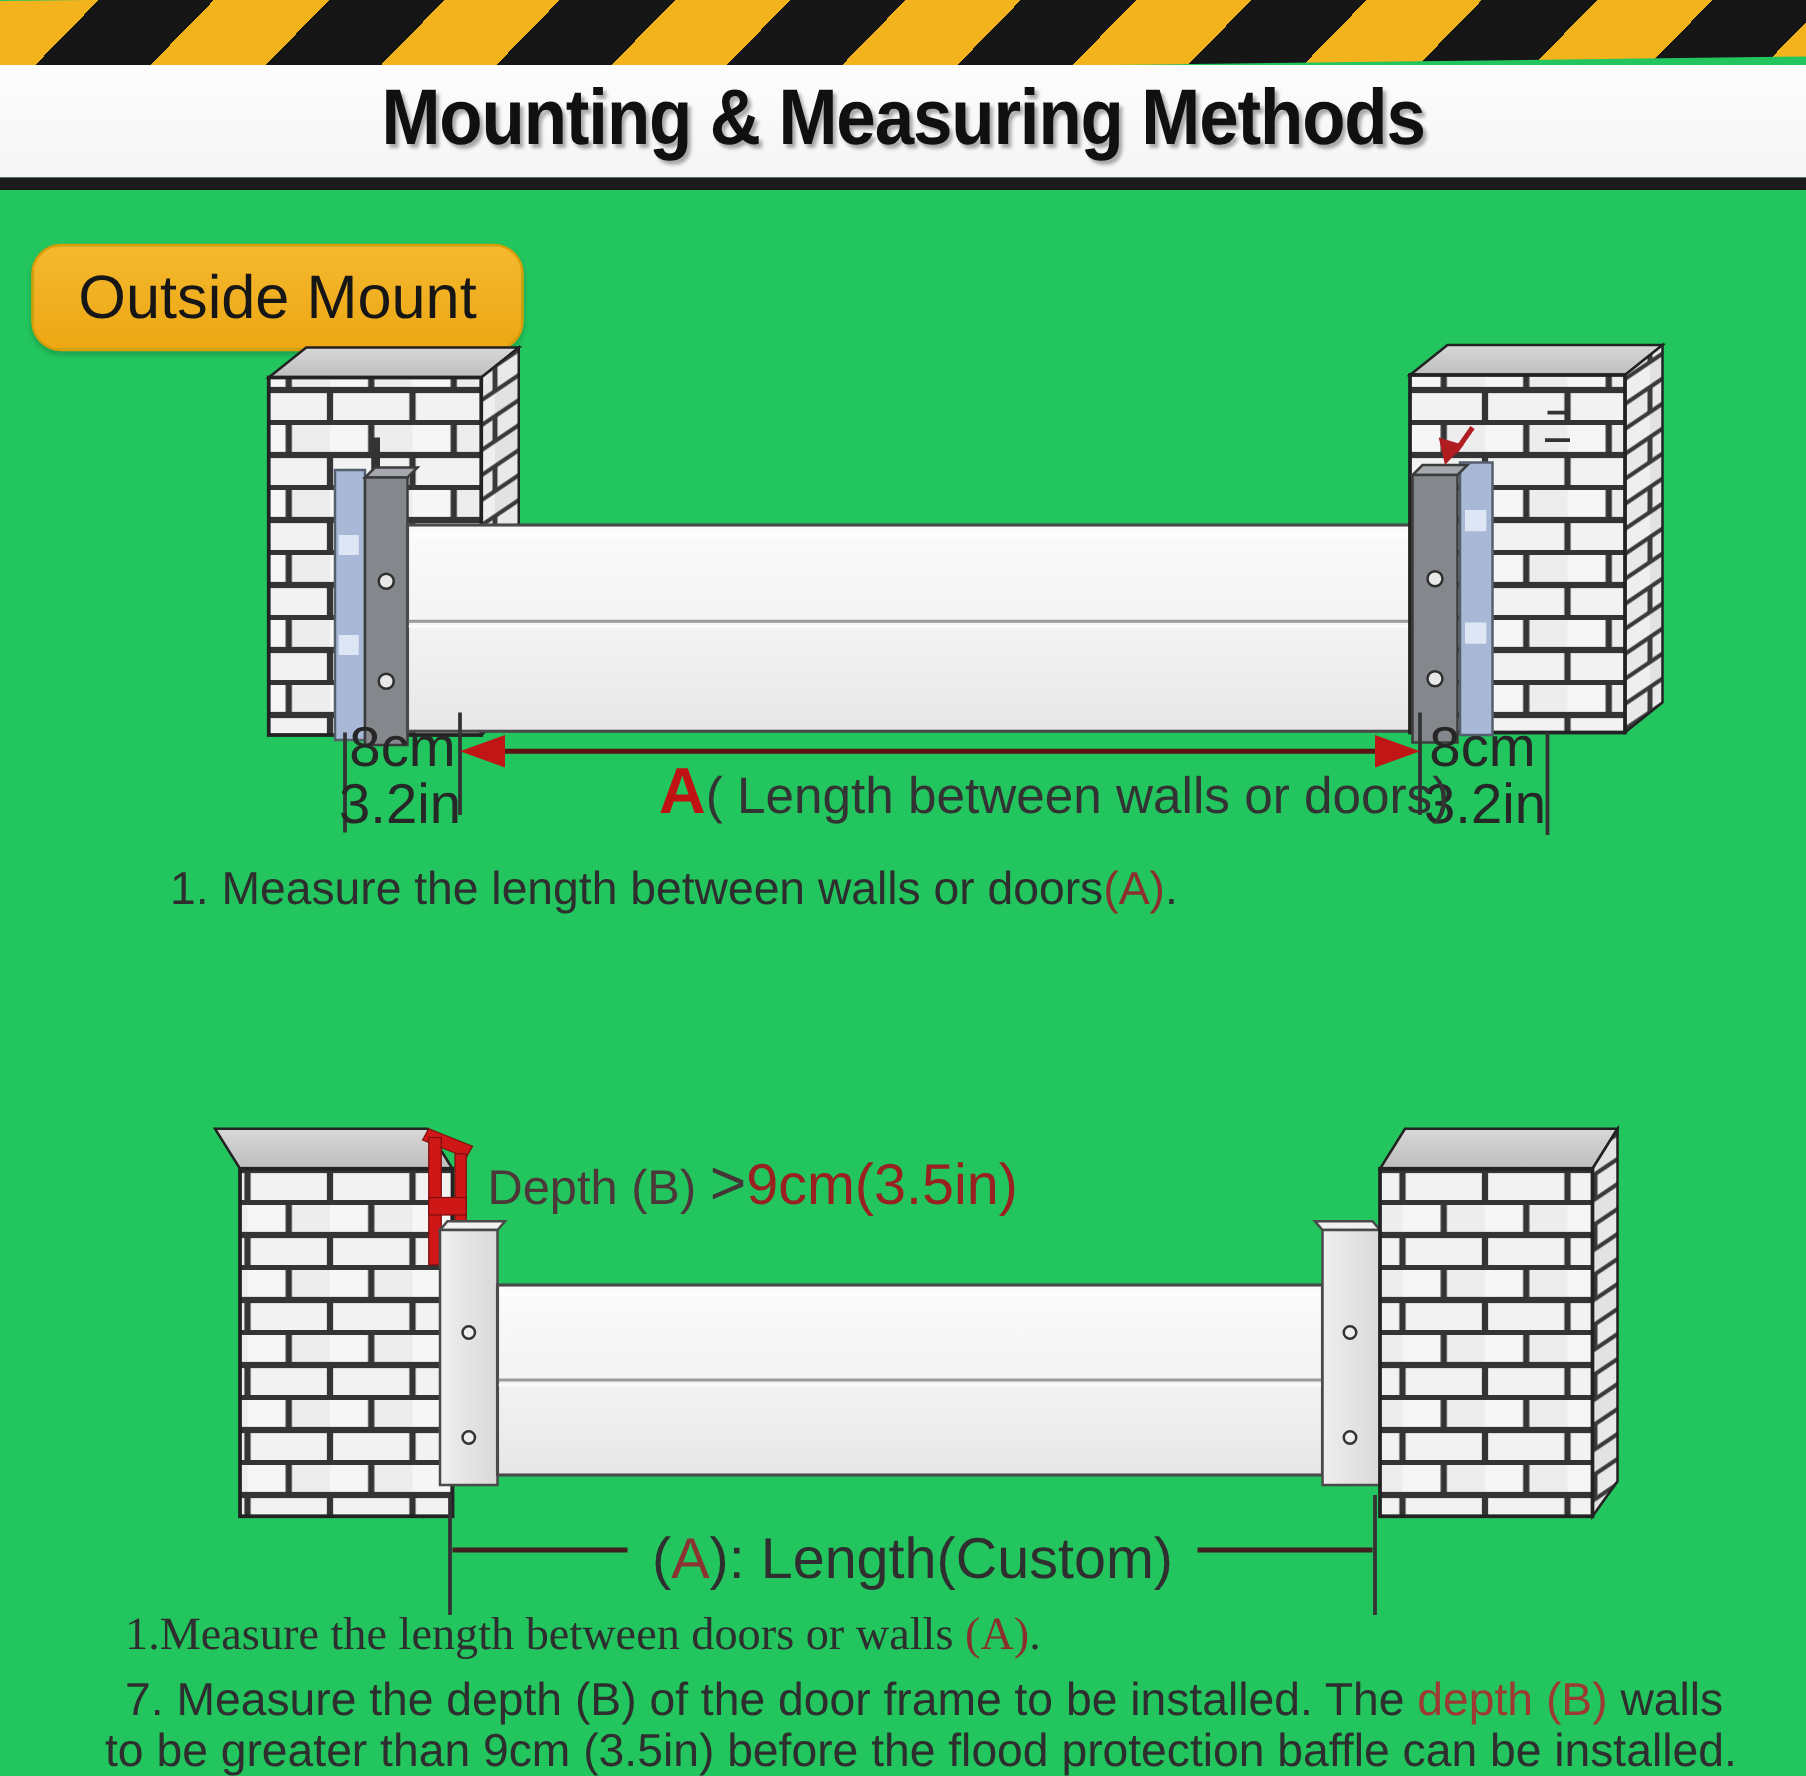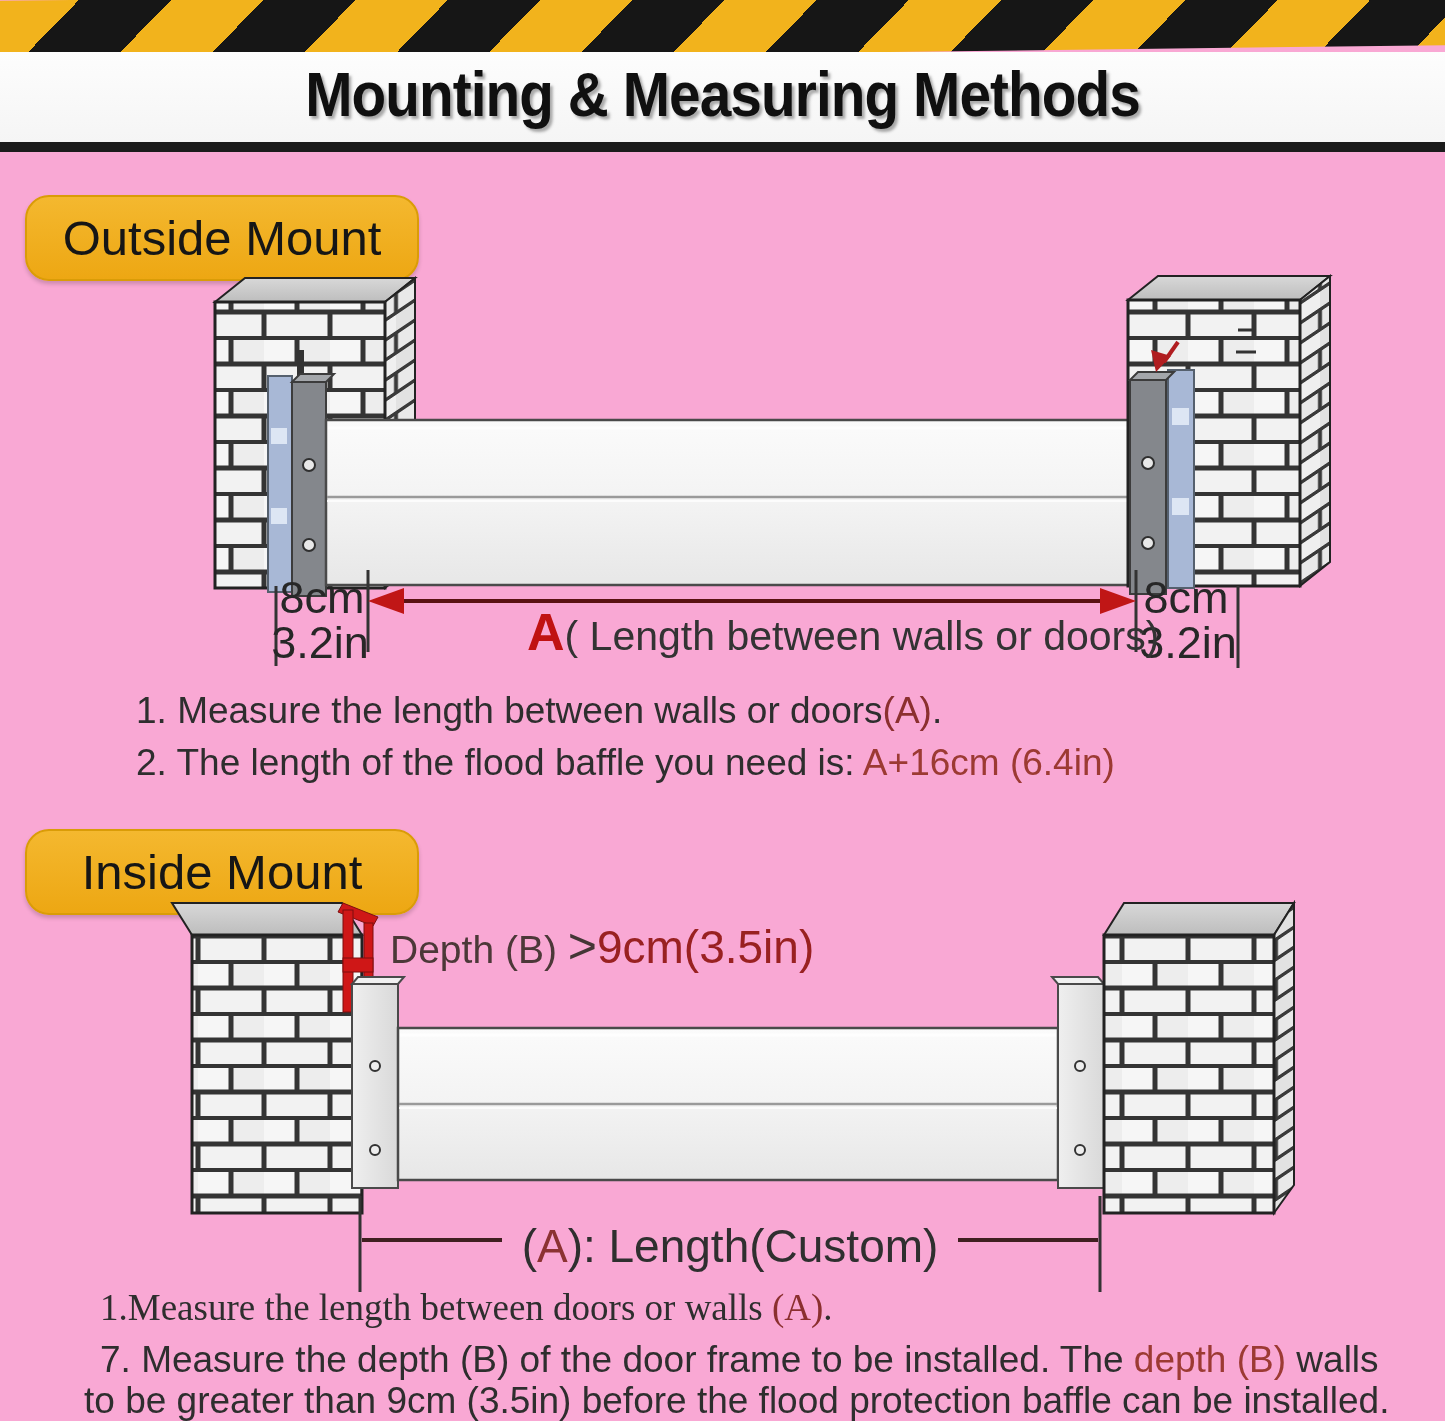--- a/index.html
+++ b/index.html
@@ -1,16 +1,16 @@
 <!DOCTYPE html>
 <html><head>
 <meta charset="utf-8">
 <style>
   html,body{margin:0;padding:0;background:#ffffff;}
-  #page{position:relative;width:1445px;height:1421px;background:#f9a8d4;overflow:hidden;
+  #page{position:relative;width:1445px;height:1421px;background:#22c55e;overflow:hidden;
         font-family:"Liberation Sans",sans-serif;}
 
   
   .stripe-band{position:absolute;left:-14px;top:-8px;width:1480px;height:62px;
     transform:rotate(-0.7deg);
     background:repeating-linear-gradient(135deg,#f2b31c 0 66px,#161616 66px 132px);}
   .title-band{position:absolute;left:0;top:52px;width:100%;height:90px;
     background:linear-gradient(#fdfdfd,#f5f5f5);}
   .page-title{position:absolute;left:0;top:58px;width:100%;margin:0;text-align:center;
     font-size:63px;font-weight:700;color:#101010;letter-spacing:-1px;
@@ -41,23 +41,20 @@
 
 <div id="page">
 
   <div class="stripe-band"></div>
   <div class="title-band"></div>
   <h1 class="page-title">Mounting &amp; Measuring Methods</h1>
   <div class="black-bar"></div>
 
   <div class="badge badge-outside">
     <span>Outside Mount</span>
-  </div>
-  <div class="badge badge-inside">
-    <span>Inside Mount</span>
   </div>
 
   <svg id="diagram-outside" class="diagram" width="1445" height="430" viewBox="0 250 1445 430">
     <defs>
       <pattern id="brick" width="66" height="52" patternUnits="userSpaceOnUse">
         <rect width="66" height="52" fill="#343434"></rect>
         <rect x="2.5" y="2.5" width="61" height="21.5" fill="#f2f2f2"></rect>
         <rect x="-30.5" y="28" width="61" height="21.5" fill="#f6f6f6"></rect>
         <rect x="35.5" y="28" width="61" height="21.5" fill="#ededed"></rect>
       </pattern>
@@ -146,23 +143,20 @@
       <text x="1186" y="613" text-anchor="middle" font-size="45" fill="#272727">8cm</text>
       <text x="1188" y="658" text-anchor="middle" font-size="45" fill="#272727">3.2in</text>
 
       <text x="527" y="650" font-size="41" fill="#333"><tspan font-size="52" font-weight="bold" fill="#c01212">A</tspan><tspan>( Length between walls or doors)</tspan></text>
     </g>
   </svg>
 
   <div class="step" style="left:136px;top:690px;">
     <span>1. Measure the length between walls or doors</span><span class="dark-red">(A)</span><span>.</span>
   </div>
-  <div class="step" style="left:136px;top:742px;">
-    <span>2. The length of the flood baffle you need is: </span><span class="red">A+16cm (6.4in)</span>
-  </div>
 
   <svg id="diagram-inside" class="diagram" width="1445" height="400" viewBox="0 900 1445 400">
 
     <g>
       <polygon points="192,935 362,935 342,903 172,903" fill="url(#topGrad)" stroke="#222" stroke-width="2"></polygon>
       <rect x="192" y="935" width="170" height="278" fill="url(#brick)" stroke="#222" stroke-width="3"></rect>
     </g>
 
     <g>
       <polygon points="338,912 343,903 378,917 373,926" fill="#cf1717" stroke="#7d0f0f" stroke-width="1"></polygon>

